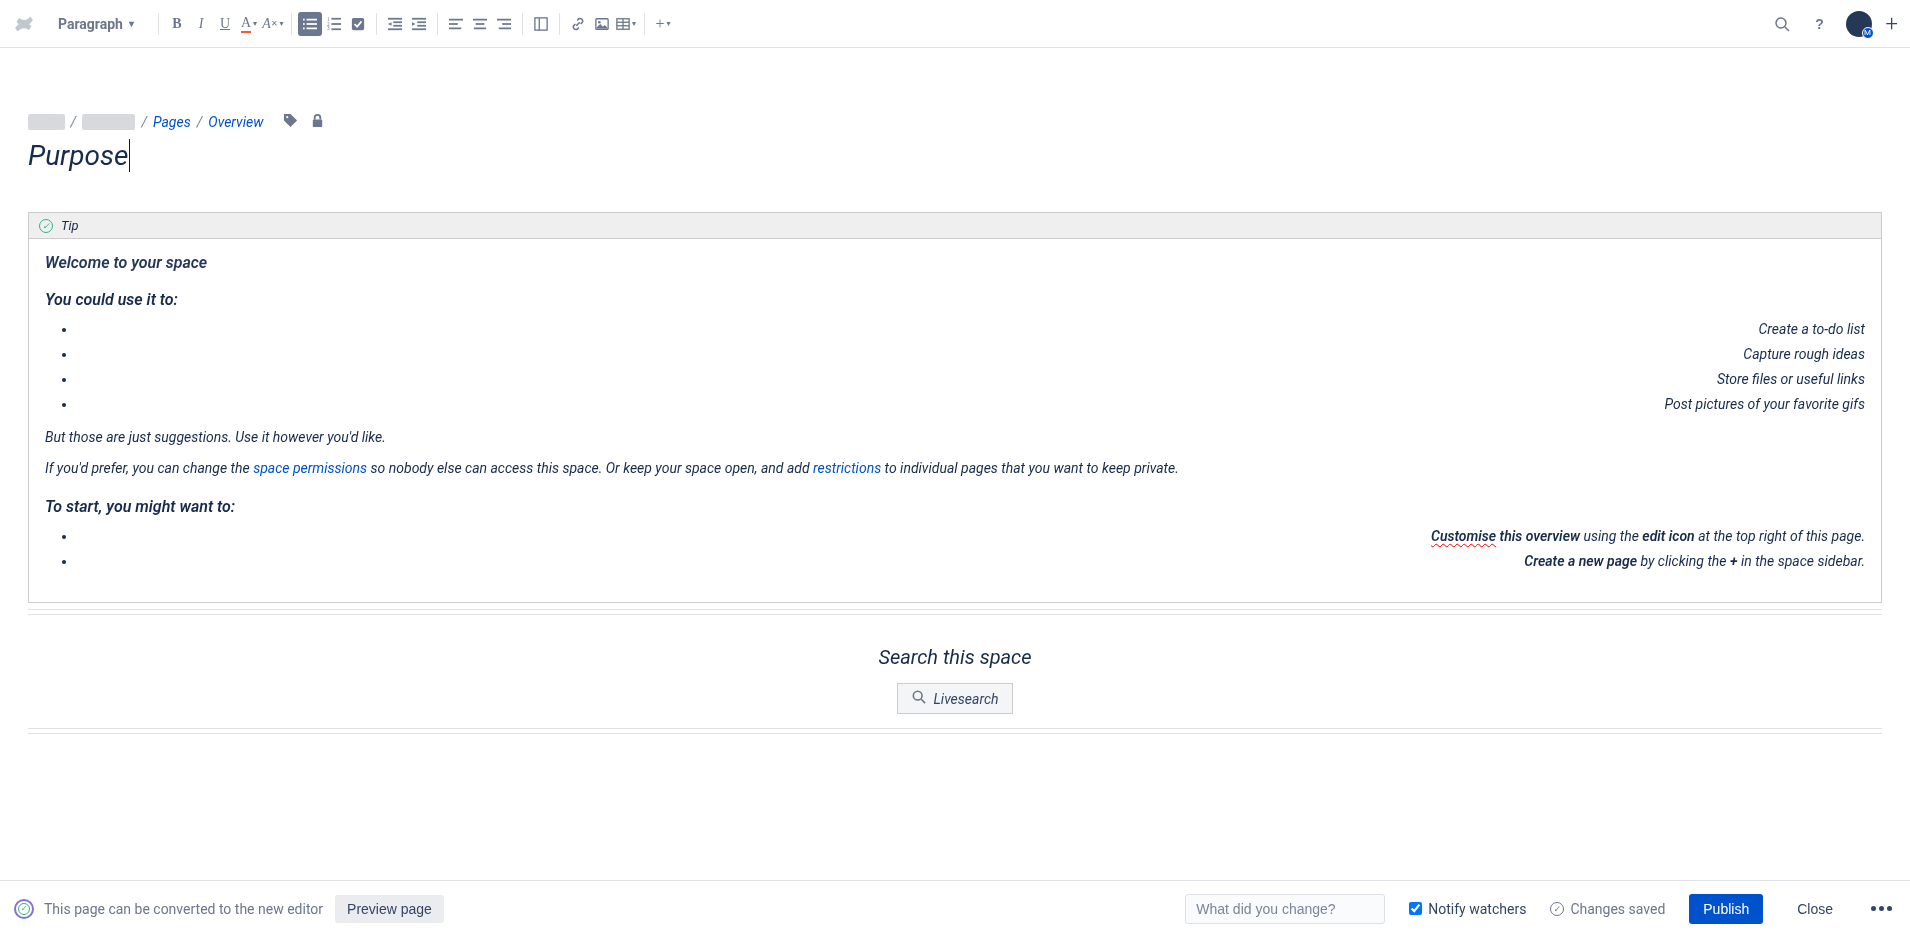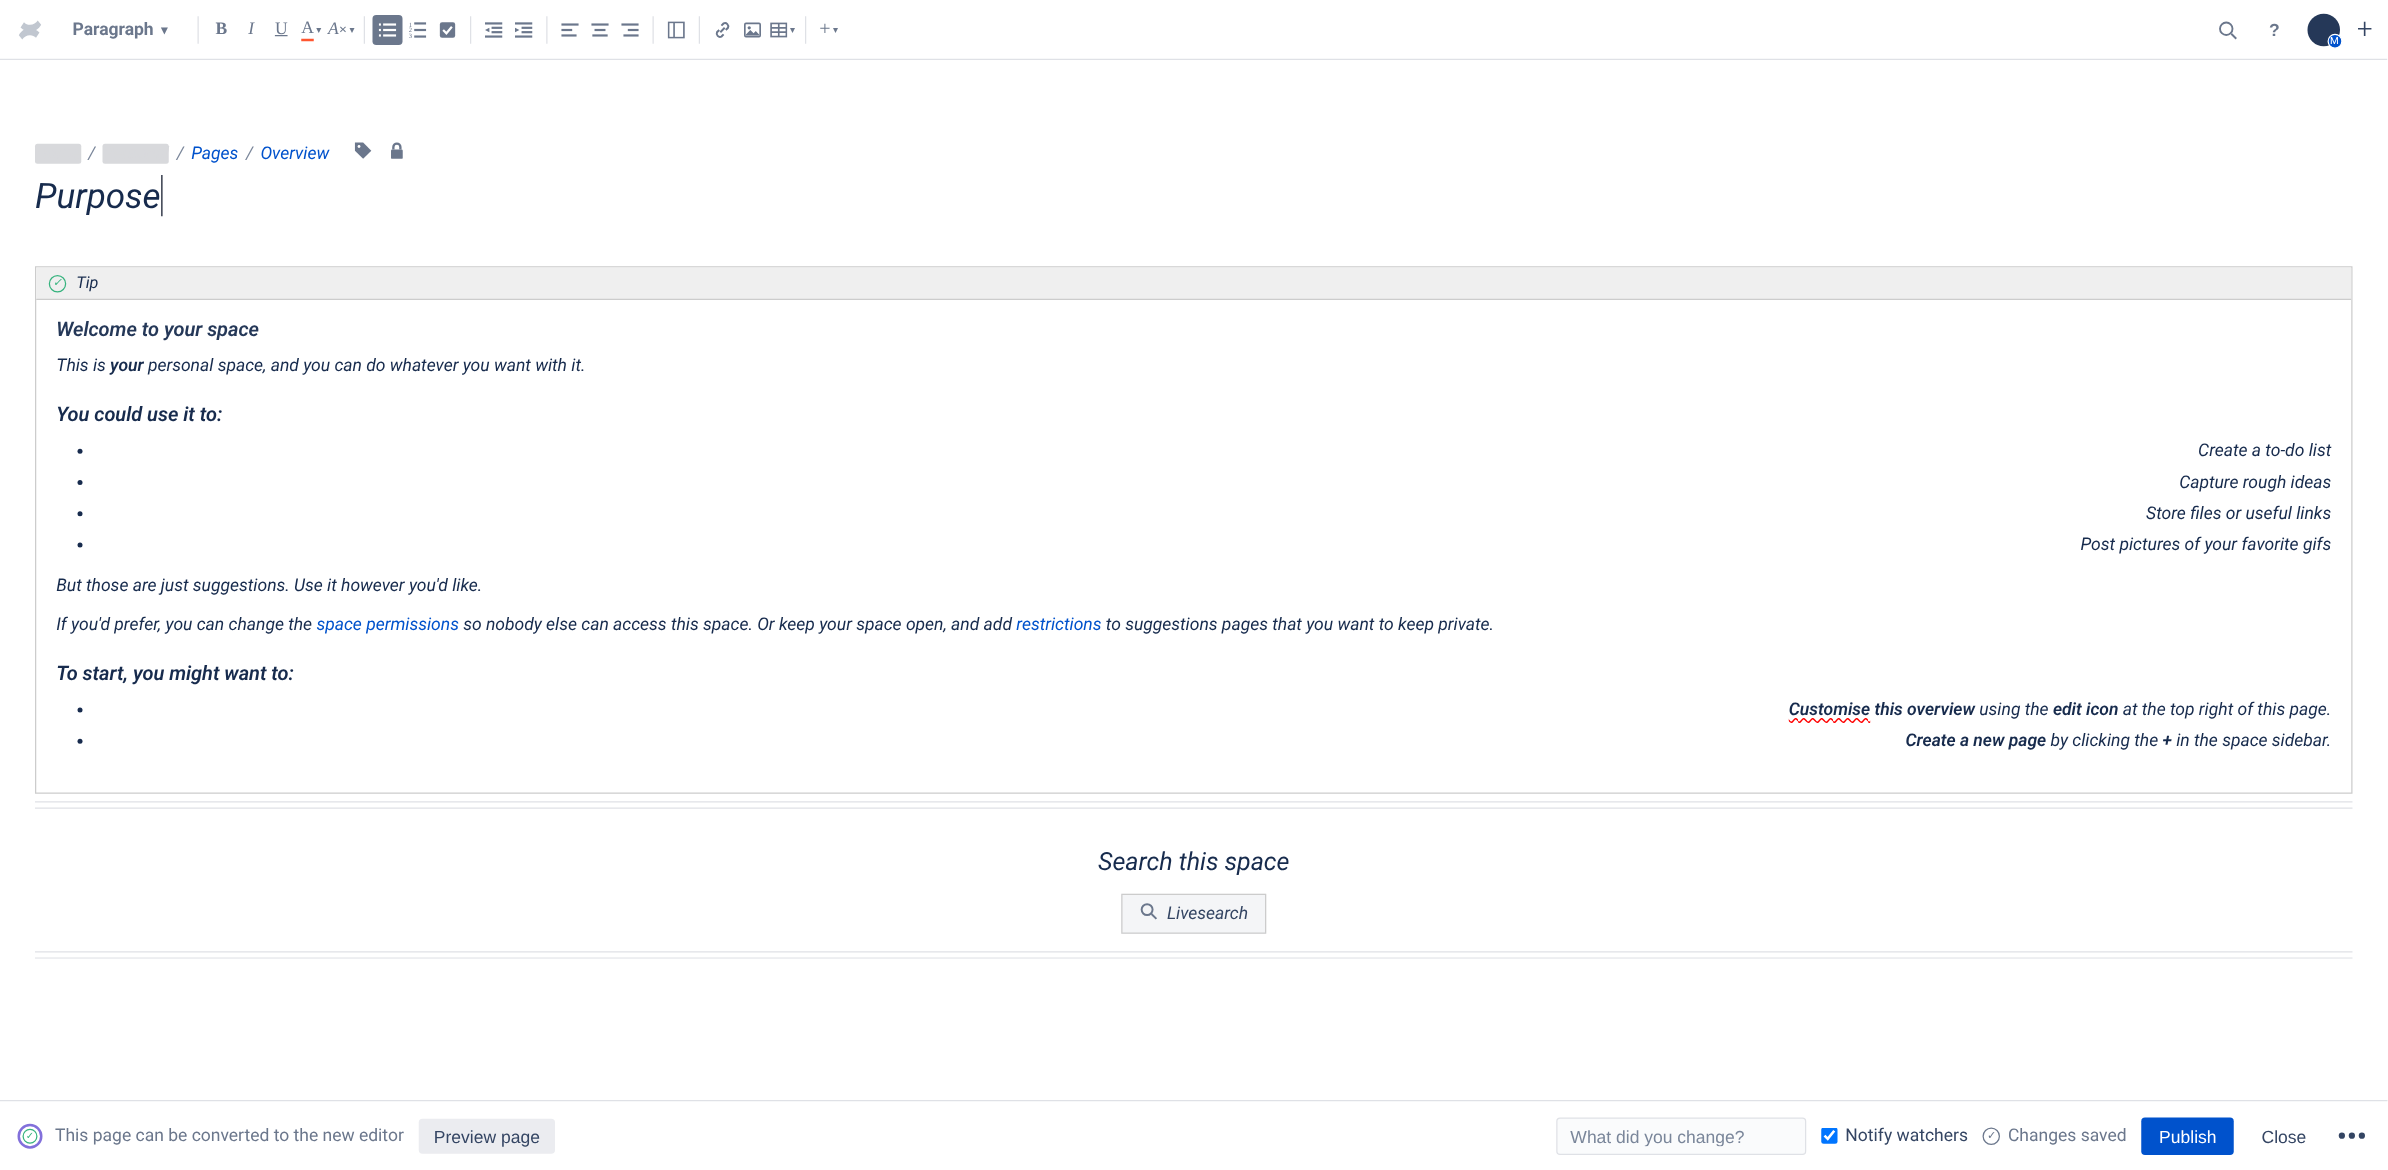--- a/index.html
+++ b/index.html
@@ -51,21 +51,21 @@
     .search-heading { font-size: 20px; font-weight: 400; color: #172b4d; margin-bottom: 14px; }
     .search-macro { display: inline-flex; align-items: center; gap: 8px; border: 1px solid #ccc; background: #f4f5f7; padding: 6px 14px; color: #344563; font-size: 14px; }
     .search-glass { color: #6b778c; }
     
     
     .footer { position: fixed; bottom: 0; left: 0; right: 0; height: 56px; border-top: 1px solid #dfe1e6; background: #fff; display: flex; align-items: center; padding: 0 14px; }
     .convert-icon { width: 20px; height: 20px; border: 2px solid #8270db; border-radius: 50%; display: flex; align-items: center; justify-content: center; margin-right: 10px; }
     .convert-inner { width: 12px; height: 12px; border: 1.5px solid #36b37e; border-radius: 50%; display: flex; align-items: center; justify-content: center; color: #36b37e; font-size: 8px; }
     .convert-text { color: #6b778c; margin-right: 12px; }
     .preview-btn { background: #ebecf0; border: none; padding: 6px 12px; border-radius: 3px; color: #344563; cursor: pointer; font-size: 14px; }
-    .footer-right { margin-left: auto; display: flex; align-items: center; gap: 12px; }
+    .footer-right { margin-left: auto; display: flex; align-items: center; gap: 24px; }
     .change-input { width: 200px; padding: 6px 10px; border: 1px solid #dfe1e6; background: #fafbfc; border-radius: 3px; font-size: 14px; color: #6b778c; }
     .change-input::placeholder { color: #7a869a; }
     .notify-label { display: flex; align-items: center; gap: 6px; color: #344563; cursor: pointer; }
     .saved-status { display: flex; align-items: center; gap: 6px; color: #6b778c; }
     .saved-icon { width: 14px; height: 14px; border: 1.5px solid #6b778c; border-radius: 50%; display: flex; align-items: center; justify-content: center; font-size: 9px; }
     .publish-btn { background: #0052cc; color: #fff; border: none; padding: 7px 14px; border-radius: 3px; font-size: 14px; font-weight: 500; cursor: pointer; }
     .close-btn { background: transparent; border: none; color: #344563; font-size: 14px; padding: 7px 10px; cursor: pointer; }
     .more-dots { display: flex; gap: 3px; cursor: pointer; padding: 4px; }
     .more-dots span { width: 5px; height: 5px; background: #344563; border-radius: 50%; }
   </style>
@@ -236,33 +236,30 @@
   </div>
   <div class="page-title">Purpose</div>
 
   <div class="tip-box">
     <div class="tip-header">
       <span class="tip-check-icon">✓</span>
       <span>Tip</span>
     </div>
     <div class="tip-body">
       <h3>Welcome to your space</h3>
-      <p>
-        <span>This is </span><b>your</b><span> personal space, and you can do whatever you want with it.</span>
-      </p>
       <h3>You could use it to:</h3>
       <ul>
         <li>Create a to-do list</li>
         <li>Capture rough ideas</li>
         <li>Store files or useful links</li>
         <li>Post pictures of your favorite gifs</li>
       </ul>
       <p>But those are just suggestions. Use it however you'd like.</p>
       <p>
-        <span>If you'd prefer, you can change the </span><a>space permissions</a><span> so nobody else can access this space. Or keep your space open, and add </span><a>restrictions</a><span> to suggestions pages that you want to keep private.</span>
+        <span>If you'd prefer, you can change the </span><a>space permissions</a><span> so nobody else can access this space. Or keep your space open, and add </span><a>restrictions</a><span> to individual pages that you want to keep private.</span>
       </p>
       <h3>To start, you might want to:</h3>
       <ul>
         <li><b><span class="squiggle">Customise</span><span> this overview</span></b><span> using the </span><b>edit icon</b><span> at the top right of this page.</span></li>
         <li><b>Create a new page</b><span> by clicking the </span><b>+</b><span> in the space sidebar.</span></li>
       </ul>
     </div>
   </div>
 
   <div class="double-hr"></div>

